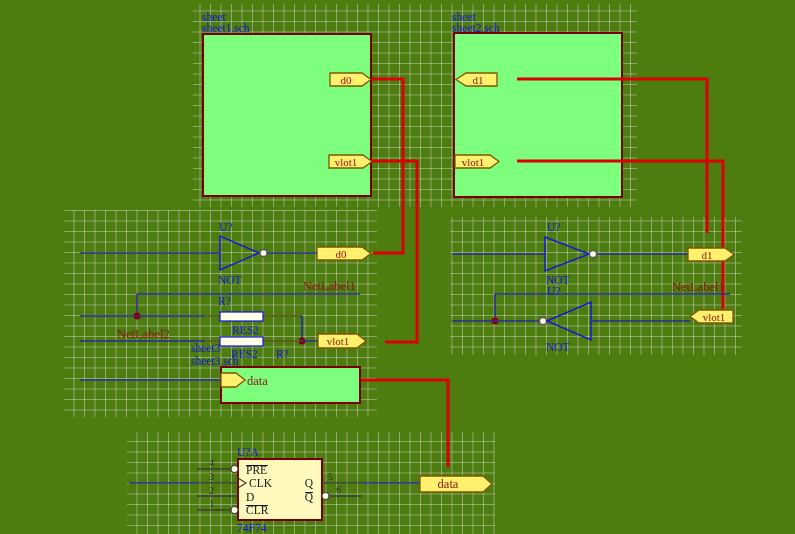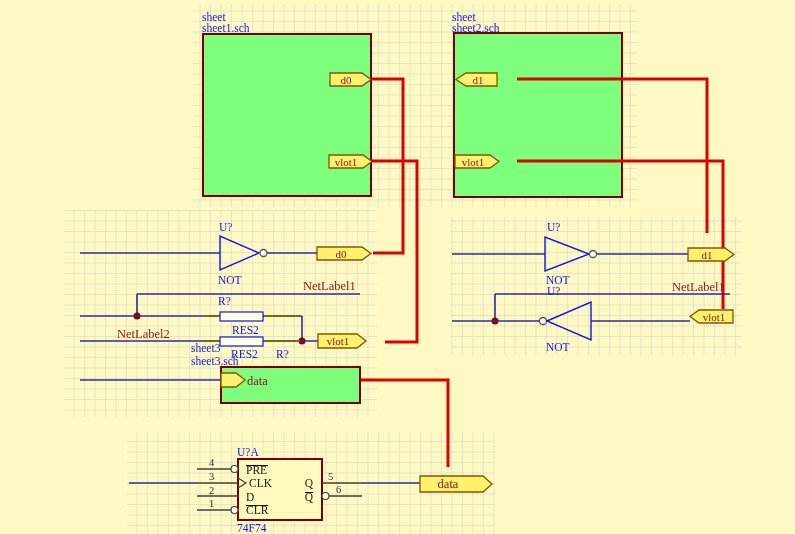--- a/index.html
+++ b/index.html
@@ -1,17 +1,17 @@
 <!DOCTYPE html>
 <html><head>
 <meta charset="utf-8">
 <style>
   html,body{margin:0;padding:0;background:#888;}
   .canvas{
-    position:relative;width:795px;height:534px;background:#fef9c3;
+    position:relative;width:795px;height:534px;background:#4d7c0f;
     overflow:hidden;font-family:"Liberation Serif", serif;
   }
   svg{position:absolute;left:0;top:0;}
   svg text{font-family:"Liberation Serif", serif;}
   .t-blue{fill:#1414dc;font-size:11.5px;}
   .t-port{fill:#8b1414;font-size:11px;}
   .t-net{fill:#8b1414;font-size:12.5px;}
   .t-pin{fill:#303030;font-size:10.5px;}
   .t-part{fill:#141414;font-size:11.5px;}
 </style>

